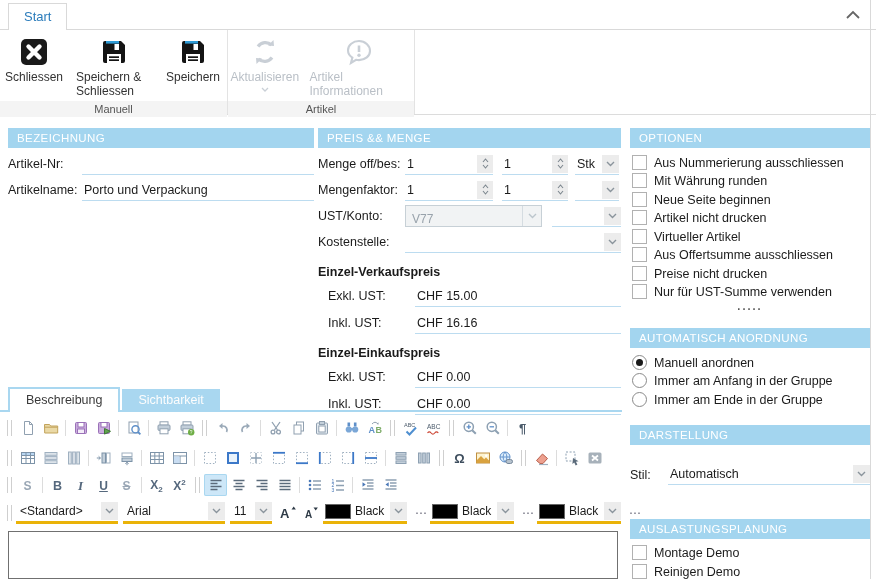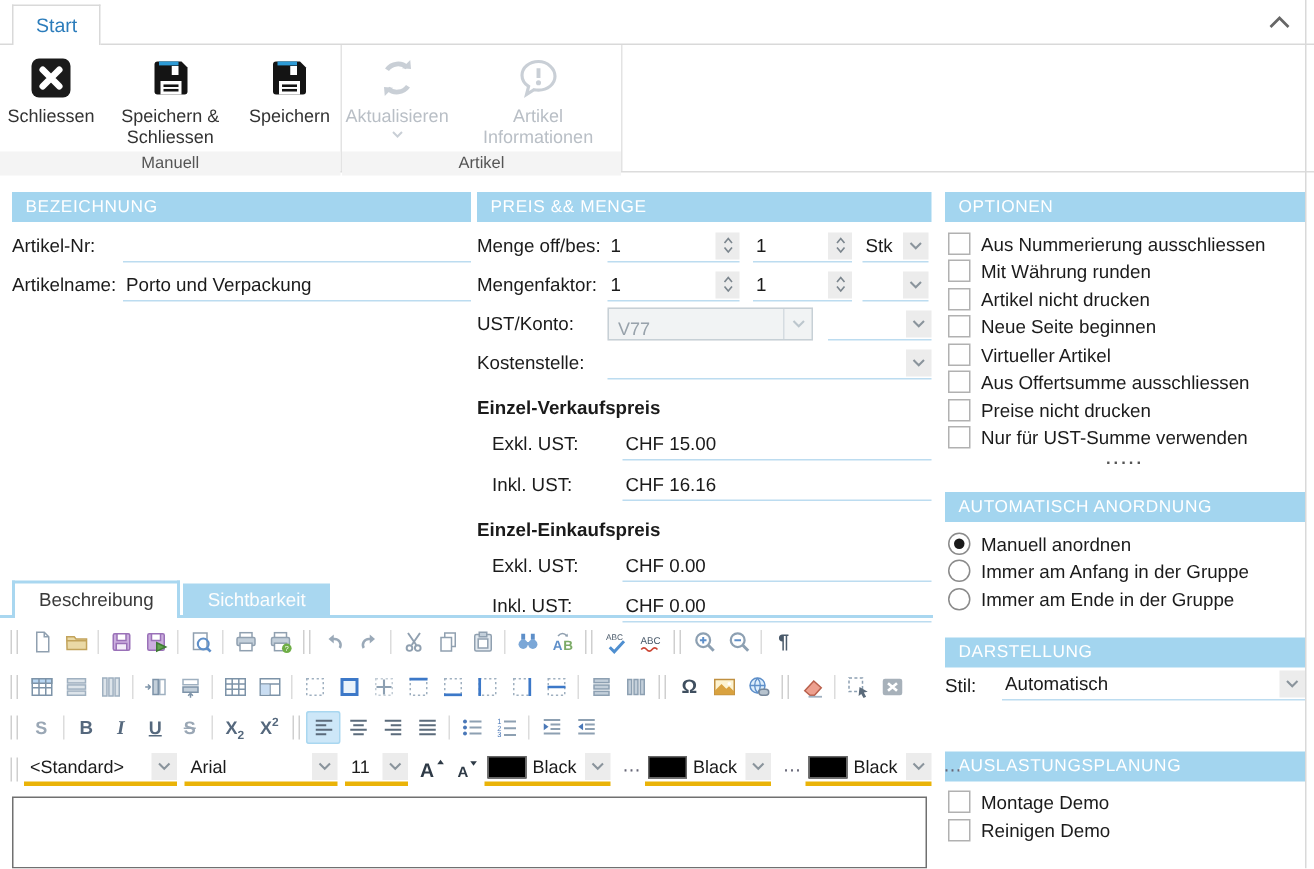--- a/index.html
+++ b/index.html
@@ -13,21 +13,21 @@
     background:#fff;border:1px solid #d9d9d9;border-bottom:none;color:#2b7cbb;font-size:13px;z-index:2;}
   .collapse{position:absolute;right:16px;top:10px;cursor:pointer;}
 
   
   .ribbon{display:flex;border-bottom:1px solid #dcdcdc;height:84px;}
   .rgroup{display:flex;flex-direction:column;border-right:1px solid #e3e3e3;}
   .rgroup:first-child{width:227px;}
   .rgroup:nth-child(2){width:186px;}
   .rbtns{height:67px;display:flex;align-items:flex-start;justify-content:center;gap:2px;padding-top:4px;}
   .rbtn{display:flex;flex-direction:column;align-items:center;gap:3px;padding:3px 6px;min-width:56px;cursor:pointer;}
-  .rbtn .rlbl{font-size:12px;color:#333;text-align:center;line-height:1.18;}
+  .rbtn .rlbl{font-size:12px;color:#333;text-align:left;line-height:1.18;}
   .rbtn.disabled .rlbl{color:#b9bfc6;}
   .rlabel{height:16px;background:#f4f4f4;text-align:center;font-size:11px;color:#555;line-height:16px;}
 
   
   .content{position:relative;height:465px;}
   .col{position:absolute;top:13px;}
   #col-bez{left:8px;width:306px;}
   #col-pm{left:318px;width:303px;}
   #col-opt{left:630px;width:240px;}
 
@@ -57,21 +57,21 @@
 
   
   .ckrow,.rdrow{display:flex;align-items:flex-end;height:17.5px;margin-top:1px;}
   .ckbox{width:13px;height:13px;border:1px solid #b1b1b1;background:#fff;margin:0 7px 0 2px;flex:none;cursor:pointer;}
   .rdc{width:13px;height:13px;border:1px solid #8a8a8a;border-radius:50%;background:#fff;
     margin:0 7px 0 2px;flex:none;display:grid;place-items:center;cursor:pointer;}
   .rdc .dot{width:7px;height:7px;border-radius:50%;background:#1a1a1a;}
   .cklab{font-size:12.5px;color:#1b1b1b;}
   .expander{text-align:center;color:#555;font-size:11px;font-weight:bold;letter-spacing:2px;
     height:12px;line-height:10px;cursor:pointer;margin-top:2px;}
-  .stilrow{display:flex;align-items:center;margin-top:2px;height:20px;}
+  .stilrow{display:flex;align-items:center;margin-top:20px;height:20px;}
   .stilrow .lab{width:38px;flex:none;font-size:12.5px;color:#1b1b1b;}
 
   
   #editor{position:absolute;left:0;top:271px;width:622px;}
   .etabs{display:flex;align-items:flex-end;border-bottom:2px solid #a9d7f0;height:24px;padding-left:8px;}
   .etab{font-size:12.5px;padding:4px 16px 3px;cursor:pointer;}
   .etab.active{background:#fff;border:2px solid #a9d7f0;border-bottom:none;color:#3a3a3a;margin-bottom:-2px;padding-bottom:5px;}
   .etab.inactive{background:#a9d7f0;color:#fdfdfd;margin-left:2px;}
   .trow{display:flex;align-items:center;padding:0 3px;}
   #trow1{height:31px;} #trow2{height:29px;} #trow3{height:26px;} #trow4{height:29px;}
@@ -331,25 +331,25 @@
           <div class="ckrow">
             <span class="ckbox"></span>
             <span class="cklab">Aus Nummerierung ausschliessen</span>
           </div>
           <div class="ckrow">
             <span class="ckbox"></span>
             <span class="cklab">Mit Währung runden</span>
           </div>
           <div class="ckrow">
             <span class="ckbox"></span>
-            <span class="cklab">Artikel nicht drucken</span>
+            <span class="cklab">Neue Seite beginnen</span>
           </div>
           <div class="ckrow">
             <span class="ckbox"></span>
-            <span class="cklab">Neue Seite beginnen</span>
+            <span class="cklab">Artikel nicht drucken</span>
           </div>
           <div class="ckrow">
             <span class="ckbox"></span>
             <span class="cklab">Virtueller Artikel</span>
           </div>
           <div class="ckrow">
             <span class="ckbox"></span>
             <span class="cklab">Aus Offertsumme ausschliessen</span>
           </div>
           <div class="ckrow">

